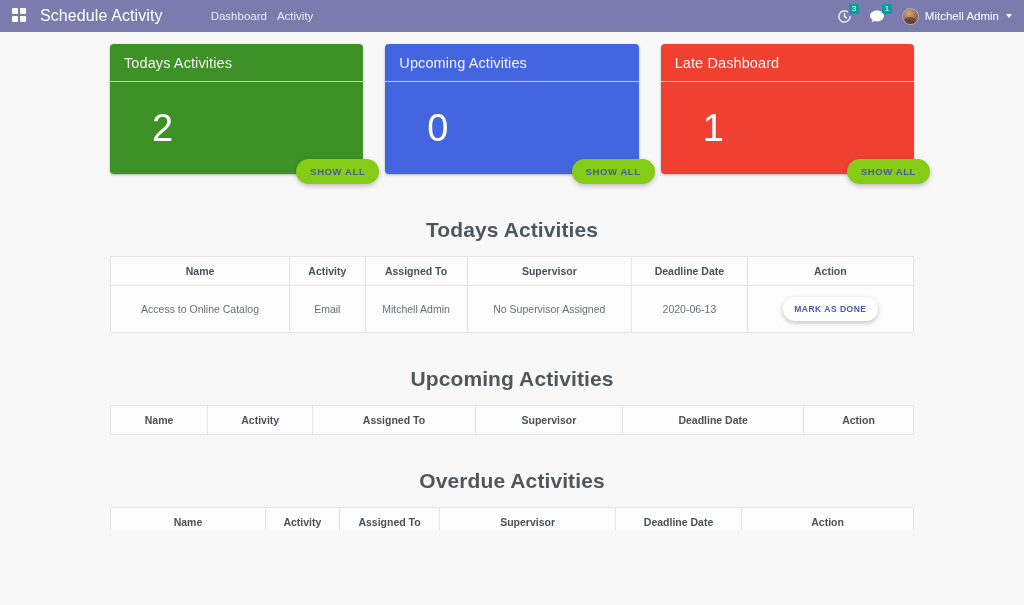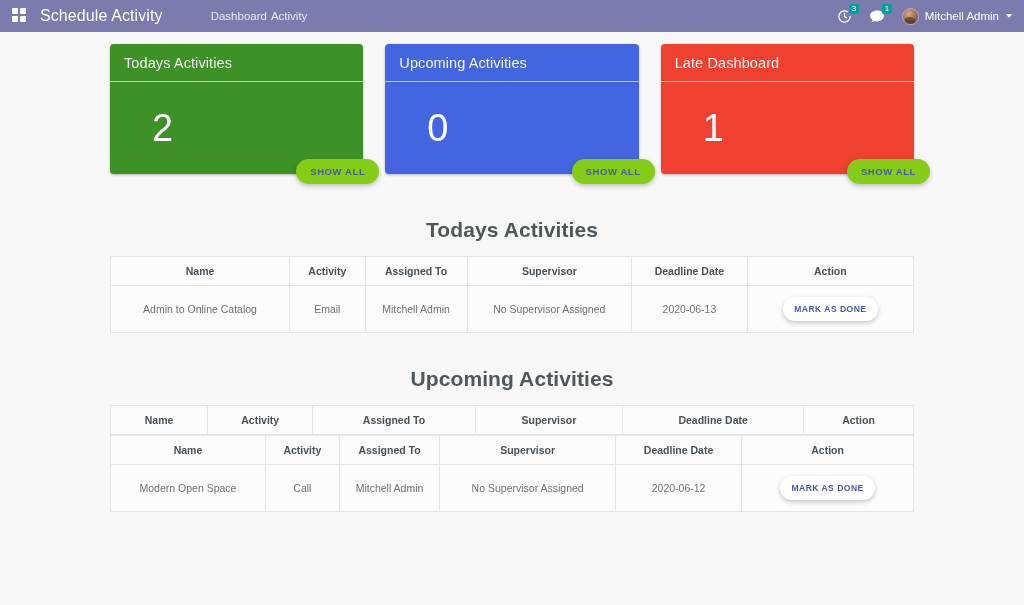--- a/index.html
+++ b/index.html
@@ -53,21 +53,21 @@
     font-size: 16px;
     font-weight: 400;
     letter-spacing: 0.1px;
     white-space: nowrap;
     cursor: pointer;
   }
 
   .nav-links {
     display: flex;
     align-items: center;
-    gap: 4px;
+    gap: 10px;
     margin-left: 48px;
   }
   .nav-link {
     color: #e9e8f2;
     font-size: 11.5px;
     text-decoration: none;
     white-space: nowrap;
     cursor: pointer;
     padding: 2px 0;
   }
@@ -373,21 +373,21 @@
           <th style="border-color: rgb(228, 228, 228);">Name</th>
           <th style="border-color: rgb(228, 228, 228);">Activity</th>
           <th style="border-color: rgb(228, 228, 228);">Assigned To</th>
           <th style="border-color: rgb(228, 228, 228);">Supervisor</th>
           <th style="border-color: rgb(228, 228, 228);">Deadline Date</th>
           <th style="border-color: rgb(228, 228, 228);">Action</th>
         </tr>
       </thead>
       <tbody>
         <tr>
-          <td style="border-color: rgb(228, 228, 228);">Admin to Online Catalog</td>
+          <td style="border-color: rgb(228, 228, 228);">Access to Online Catalog</td>
           <td style="border-color: rgb(228, 228, 228);">Email</td>
           <td style="border-color: rgb(228, 228, 228);">Mitchell Admin</td>
           <td style="border-color: rgb(228, 228, 228);">No Supervisor Assigned</td>
           <td style="border-color: rgb(228, 228, 228);">2020-06-13</td>
           <td class="action-cell" style="border-color: rgb(228, 228, 228);">
             <button class="mark-done-btn" style="color: rgb(74, 89, 168);">MARK AS DONE</button>
           </td>
         </tr>
       </tbody>
     </table>
@@ -412,20 +412,21 @@
           <th style="border-color: rgb(228, 228, 228);">Supervisor</th>
           <th style="border-color: rgb(228, 228, 228);">Deadline Date</th>
           <th style="border-color: rgb(228, 228, 228);">Action</th>
         </tr>
       </thead>
       <tbody></tbody>
     </table>
   </div>
 
   <div class="section">
+    <h2 class="section-title" style="color: rgb(79, 86, 92);">Overdue Activities</h2>
     <table class="act-table tbl-overdue">
       <colgroup>
         <col class="c-name">
           <col class="c-activity">
           <col class="c-assigned">
         <col class="c-supervisor">
           <col class="c-deadline">
           <col class="c-action">
       </colgroup>
       <thead>

